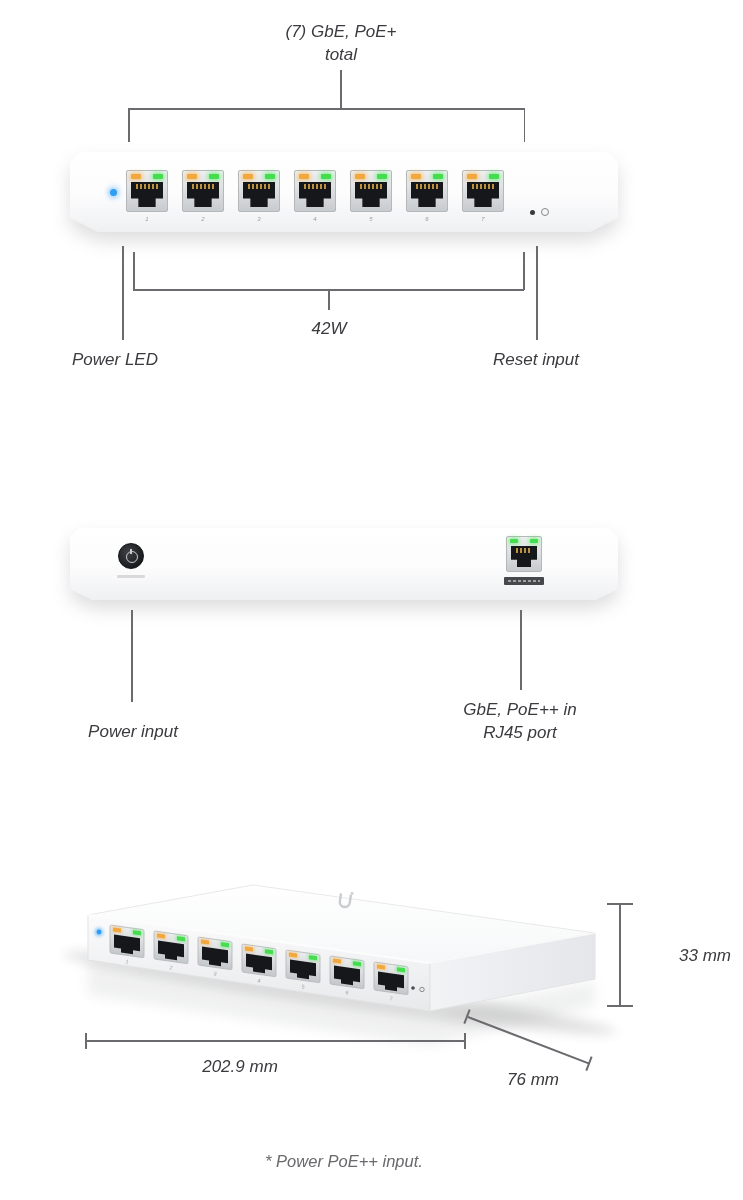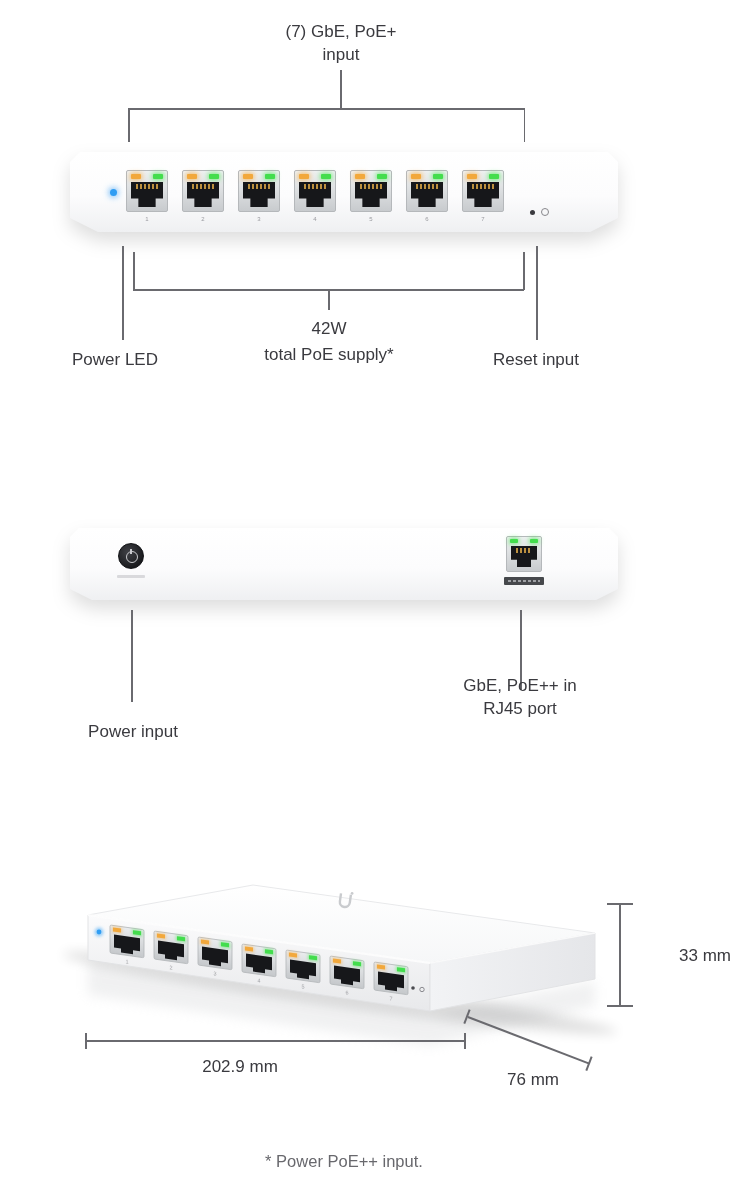--- a/index.html
+++ b/index.html
@@ -1,18 +1,18 @@
 <!DOCTYPE html>
 <html><head>
 <meta charset="utf-8">
 <style>
   * { margin:0; padding:0; box-sizing:border-box; }
   html,body { background:#ffffff; }
   body { width:743px; height:1200px; font-family:"Liberation Sans", sans-serif; }
-  .page { position:relative; width:743px; height:1200px; background:#ffffff; overflow:hidden; color:#3a3a3f; }
+  .page { position:relative; width:743px; height:1200px; background:#ffffff; overflow:hidden; color:#3a3a3f;font-style:italic; }
 
   .ln { position:absolute; background:#6a6a6f; }
   .lbl { position:absolute; font-size:17px; line-height:23px; color:#3a3a3f; text-align:center; font-weight:400; }
 
   .device { position:absolute; filter:drop-shadow(0 9px 9px rgba(0,0,0,0.13)); }
   .device-body { position:relative; width:100%; height:100%;
     background:linear-gradient(180deg,#ffffff 0%,#fcfcfd 55%,#eff0f2 100%); }
   .chamfer-front { clip-path:polygon(0 10px,10px 0,calc(100% - 10px) 0,100% 10px,
     100% calc(100% - 14px),calc(100% - 28px) 100%,28px 100%,0 calc(100% - 14px)); }
   .chamfer-back { clip-path:polygon(0 9px,9px 0,calc(100% - 9px) 0,100% 9px,
@@ -49,21 +49,21 @@
   .bstrip::after { content:""; position:absolute; left:4px; right:4px; top:3px; height:2px;
     background:repeating-linear-gradient(90deg,#9fa1a5 0 3px,transparent 3px 5px); }
 </style>
 </head>
 <body>
 
 <div class="page">
 
   <div class="lbl" style="left:241px;top:20px;width:200px">
     <div>(7) GbE, PoE+</div>
-    <div>input</div>
+    <div>total</div>
   </div>
   <div class="ln" style="left:340px;top:70px;width:1.5px;height:38px"></div>
   <div class="ln" style="left:128px;top:108px;width:397px;height:1.5px"></div>
   <div class="ln" style="left:128px;top:108px;width:1.5px;height:34px"></div>
   <div class="ln" style="left:523.5px;top:108px;width:1.5px;height:34px"></div>
 
   <div class="device" style="left:70px;top:152px;width:548px;height:80px">
     <div class="device-body chamfer-front">
       <span class="led-blue" style="left:40px;top:37px"></span>
 
@@ -117,21 +117,20 @@
 
   <div class="ln" style="left:122px;top:246px;width:1.5px;height:94px"></div>
   <div class="lbl" style="left:40px;top:348px;width:150px">Power LED</div>
 
   <div class="ln" style="left:133px;top:252px;width:1.5px;height:38px"></div>
   <div class="ln" style="left:523px;top:252px;width:1.5px;height:38px"></div>
   <div class="ln" style="left:133px;top:289px;width:391px;height:1.5px"></div>
   <div class="ln" style="left:328px;top:289px;width:1.5px;height:21px"></div>
   <div class="lbl" style="left:229px;top:316px;width:200px;line-height:26px">
     <div>42W</div>
-    <div>total PoE supply*</div>
   </div>
 
   <div class="ln" style="left:536px;top:246px;width:1.5px;height:94px"></div>
   <div class="lbl" style="left:461px;top:348px;width:150px">Reset input</div>
 
   <div class="device" style="left:70px;top:528px;width:548px;height:72px">
     <div class="device-body chamfer-back">
       <span class="pwr" style="left:48px;top:15px"></span>
       <span class="micro-bar" style="left:47px;top:47px;width:28px"></span>
 
@@ -141,21 +140,21 @@
         <span class="hole"></span>
       </div>
       <span class="bstrip" style="left:434px;top:49px"></span>
     </div>
   </div>
 
   <div class="ln" style="left:131px;top:610px;width:1.5px;height:92px"></div>
   <div class="lbl" style="left:58px;top:720px;width:150px">Power input</div>
 
   <div class="ln" style="left:520px;top:610px;width:1.5px;height:80px"></div>
-  <div class="lbl" style="left:420px;top:674px;width:200px">
+  <div class="lbl" style="left:420px;top:698px;width:200px">
     <div>GbE, PoE++ in</div>
     <div>RJ45 port</div>
   </div>
 
   <svg width="600" height="215" viewBox="0 0 600 215" style="position:absolute;left:40px;top:858px">
     <defs>
       <linearGradient id="gTop" x1="0" y1="0" x2="0" y2="1">
         <stop offset="0" stop-color="#ffffff"></stop>
           <stop offset="1" stop-color="#f6f7f8"></stop>
       </linearGradient>

